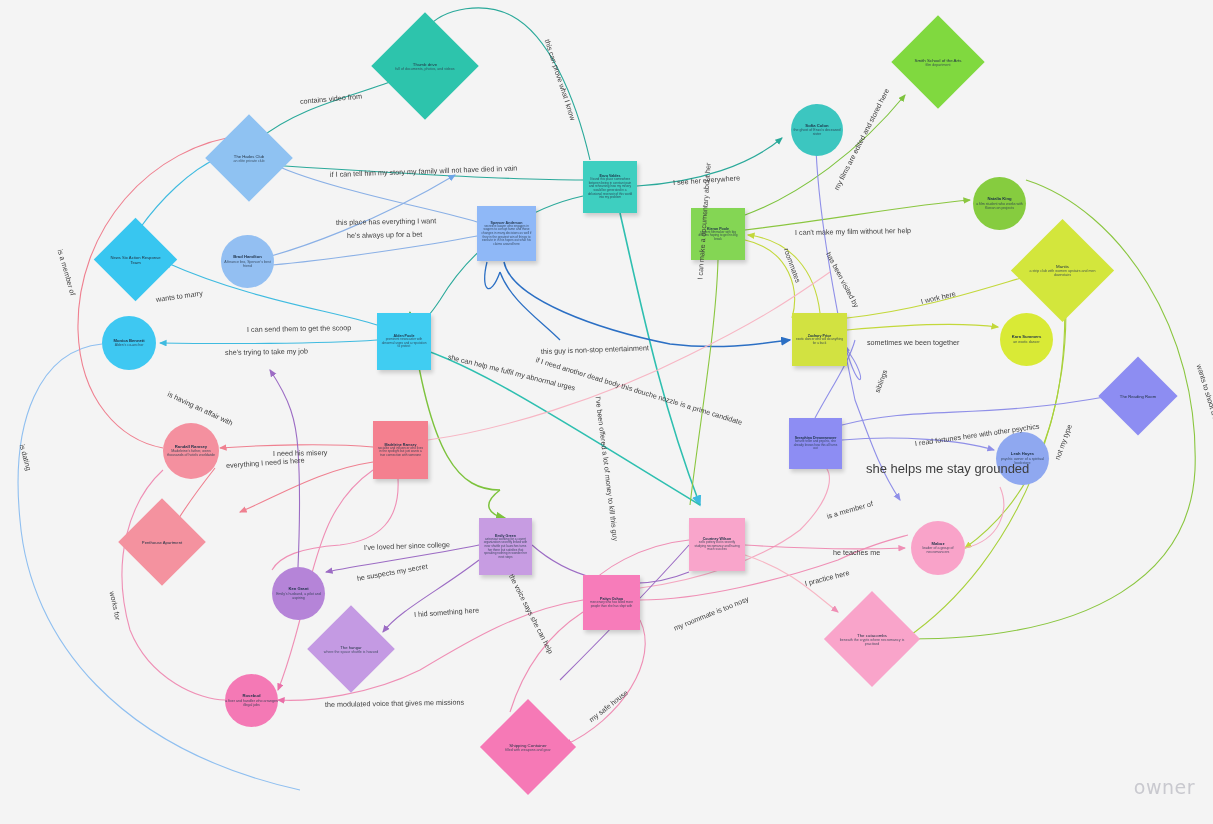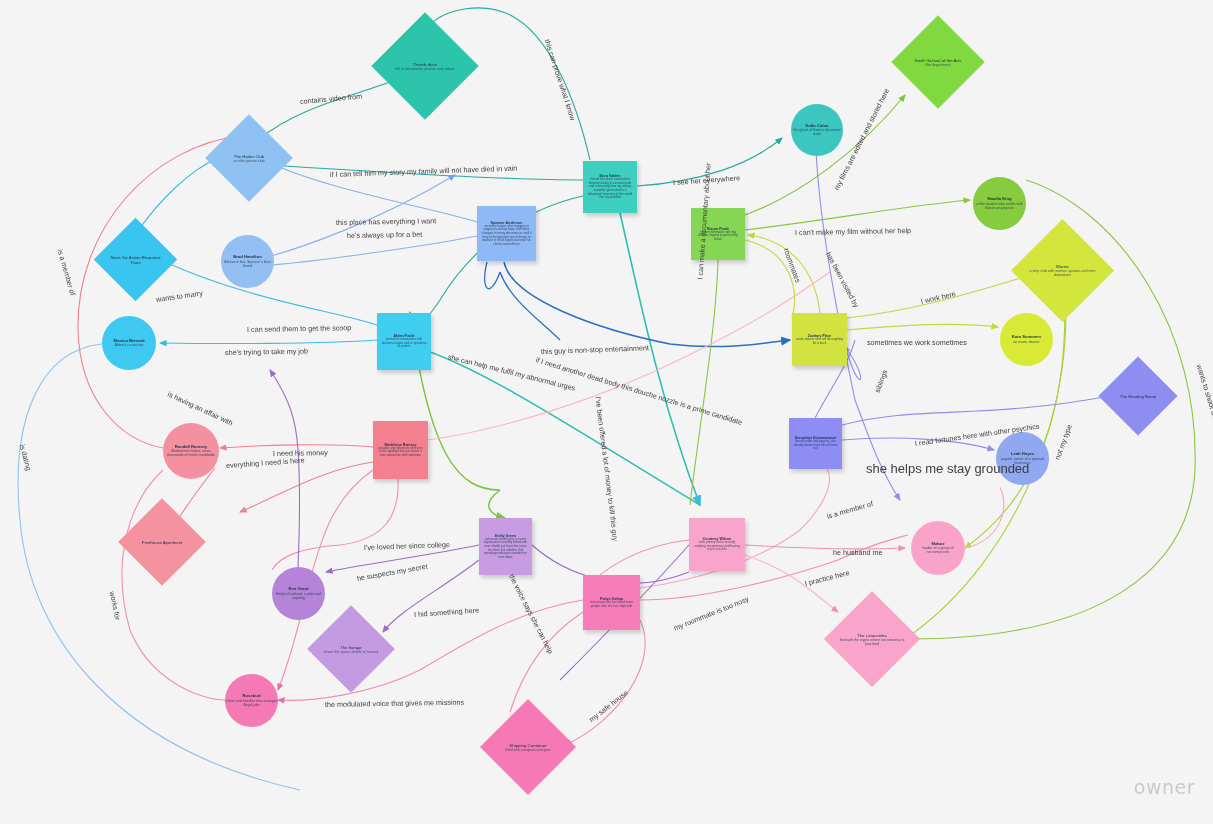--- a/index.html
+++ b/index.html
@@ -299,38 +299,38 @@
       <div class="elabel" style="left: 836px; top: 185px; font-size: 7.2px; transform: rotate(-63deg);">my films are edited and stored here</div>
       <div class="elabel" style="left: 336px; top: 218px; font-size: 7.2px; transform: rotate(-1deg);">this place has everything I want</div>
       <div class="elabel" style="left: 347px; top: 231px; font-size: 7.2px; transform: rotate(-1deg);">he's always up for a bet</div>
       <div class="elabel" style="left: 795px; top: 228px; font-size: 7.2px; transform: rotate(-1deg);">I can't make my film without her help</div>
       <div class="elabel" style="left: 828px; top: 248px; font-size: 7.2px; transform: rotate(62deg);">has been visited by</div>
       <div class="elabel" style="left: 786px; top: 244px; font-size: 7.2px; transform: rotate(70deg);">roommates</div>
       <div class="elabel" style="left: 247px; top: 325px; font-size: 7.2px; transform: rotate(-1deg);">I can send them to get the scoop</div>
       <div class="elabel" style="left: 921px; top: 297px; font-size: 7.2px; transform: rotate(-13deg);">I work here</div>
       <div class="elabel" style="left: 156px; top: 295px; font-size: 7.2px; transform: rotate(-8deg);">wants to marry</div>
       <div class="elabel" style="left: 541px; top: 347px; font-size: 7.2px; transform: rotate(-2deg);">this guy is non-stop entertainment</div>
-      <div class="elabel" style="left: 867px; top: 338px; font-size: 7.2px; transform: rotate(0deg);">sometimes we work sometimes</div>
+      <div class="elabel" style="left: 867px; top: 338px; font-size: 7.2px; transform: rotate(0deg);">sometimes we been together</div>
       <div class="elabel" style="left: 225px; top: 348px; font-size: 7.2px; transform: rotate(-1deg);">she's trying to take my job</div>
       <div class="elabel" style="left: 536px; top: 355px; font-size: 7.2px; transform: rotate(17deg);">if I need another dead body this douche nozzle is a prime candidate</div>
       <div class="elabel" style="left: 448px; top: 352px; font-size: 7.2px; transform: rotate(14deg);">she can help me fulfil my abnormal urges</div>
       <div class="elabel" style="left: 700px; top: 275px; font-size: 7.2px; transform: rotate(-86deg);">I can make a documentary about her</div>
       <div class="elabel" style="left: 60px; top: 245px; font-size: 7.2px; transform: rotate(74deg);">is a member of</div>
       <div class="elabel" style="left: 877px; top: 388px; font-size: 7.2px; transform: rotate(-70deg);">siblings</div>
       <div class="elabel" style="left: 168px; top: 389px; font-size: 7.2px; transform: rotate(25deg);">is having an affair with</div>
       <div class="elabel" style="left: 915px; top: 439px; font-size: 7.2px; transform: rotate(-8deg);">I read fortunes here with other psychics</div>
       <div class="elabel" style="left: 866px; top: 461px; font-size: 13px; transform: rotate(0deg);">she helps me stay grounded</div>
-      <div class="elabel" style="left: 273px; top: 449px; font-size: 7.2px; transform: rotate(-1deg);">I need his money</div>
+      <div class="elabel" style="left: 273px; top: 449px; font-size: 7.2px; transform: rotate(-1deg);">I need his misery</div>
       <div class="elabel" style="left: 226px; top: 461px; font-size: 7.2px; transform: rotate(-4deg);">everything I need is here</div>
       <div class="elabel" style="left: 22px; top: 440px; font-size: 7.2px; transform: rotate(75deg);">is dating</div>
       <div class="elabel" style="left: 598px; top: 392px; font-size: 7.2px; transform: rotate(83deg);">I've been offered a lot of money to kill this guy</div>
       <div class="elabel" style="left: 1057px; top: 455px; font-size: 7.2px; transform: rotate(-70deg);">not my type</div>
       <div class="elabel" style="left: 1199px; top: 360px; font-size: 7.2px; transform: rotate(73deg);">wants to shoot a film in</div>
       <div class="elabel" style="left: 827px; top: 512px; font-size: 7.2px; transform: rotate(-16deg);">is a member of</div>
-      <div class="elabel" style="left: 833px; top: 548px; font-size: 7.2px; transform: rotate(0deg);">he husband me</div>
+      <div class="elabel" style="left: 833px; top: 548px; font-size: 7.2px; transform: rotate(0deg);">he teaches me</div>
       <div class="elabel" style="left: 364px; top: 543px; font-size: 7.2px; transform: rotate(-2deg);">I've loved her since college</div>
       <div class="elabel" style="left: 357px; top: 574px; font-size: 7.2px; transform: rotate(-10deg);">he suspects my secret</div>
       <div class="elabel" style="left: 805px; top: 579px; font-size: 7.2px; transform: rotate(-14deg);">I practice here</div>
       <div class="elabel" style="left: 414px; top: 610px; font-size: 7.2px; transform: rotate(-4deg);">I hid something here</div>
       <div class="elabel" style="left: 511px; top: 570px; font-size: 7.2px; transform: rotate(63deg);">the voice says she can help</div>
       <div class="elabel" style="left: 674px; top: 624px; font-size: 7.2px; transform: rotate(-22deg);">my roommate is too nosy</div>
       <div class="elabel" style="left: 112px; top: 587px; font-size: 7.2px; transform: rotate(78deg);">works for</div>
       <div class="elabel" style="left: 325px; top: 700px; font-size: 7.2px; transform: rotate(-1deg);">the modulated voice that gives me missions</div>
       <div class="elabel" style="left: 590px; top: 716px; font-size: 7.2px; transform: rotate(-38deg);">my safe house</div>
     </div>

